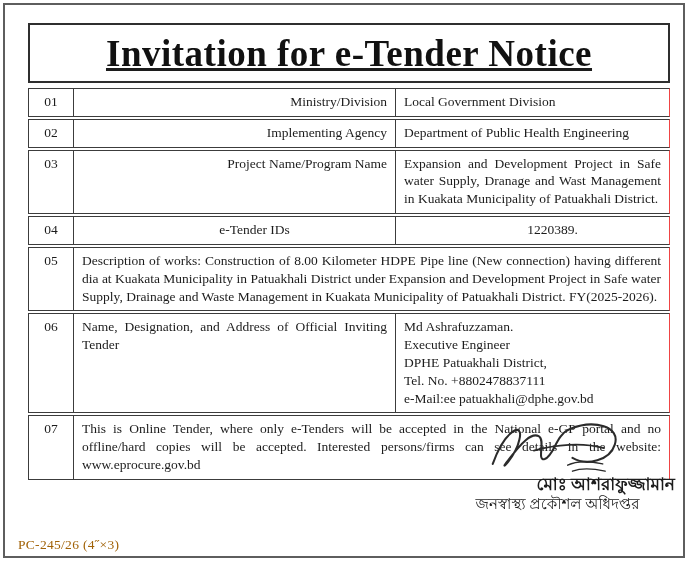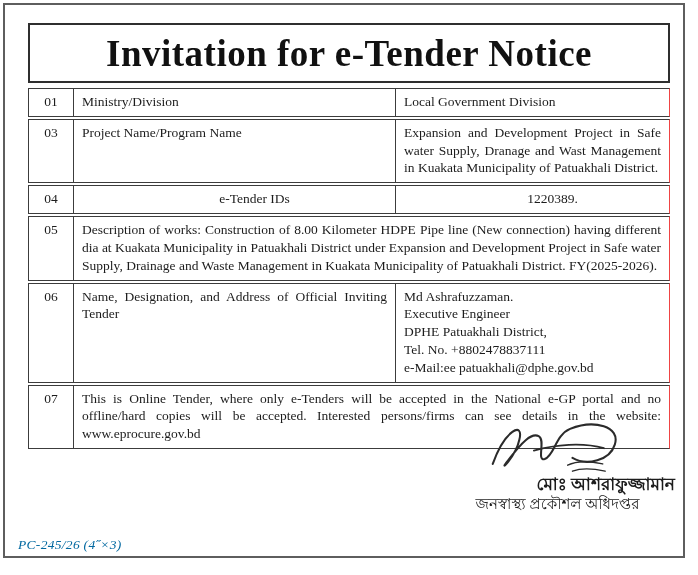--- a/index.html
+++ b/index.html
@@ -8,69 +8,73 @@
     font-family:"Liberation Serif", serif;color:#1c1c1c;
     -webkit-font-smoothing:antialiased;
   }
   .frame{
     position:absolute;left:3px;top:3px;width:678px;height:551px;
     border:2px solid #5e5e5e;background:#ffffff;
   }
   .title-box{
     position:absolute;left:28px;top:23px;width:642px;height:60px;
     border:2px solid #2f2f2f;box-sizing:border-box;
-    display:flex;align-items:center;justify-content:center;
+    display:flex;align-items:center;justify-content:center;text-decoration:underline;
   }
   .title-box h1{
     margin:0;font-size:37px;font-weight:bold;letter-spacing:.5px;
     font-family:"Liberation Serif", serif;color:#111;
   }
   .notice-table{
     position:absolute;left:28px;top:86px;width:642px;
     border-collapse:separate;border-spacing:0 2px;
     font-size:13.5px;line-height:1.32;color:#1c1c1c;
   }
   .notice-table td{
     border:1px solid #3c3c3c;border-right:none;
     padding:4px 8px 5px 8px;vertical-align:top;background:#fff;
   }
   .notice-table td.last{border-right:1px solid #ef4444;}
   .notice-table td.num{
     width:40px;text-align:center;vertical-align:top;padding-left:2px;padding-right:2px;
   }
-  .notice-table td.lbl{width:265px;}
+  .notice-table td.lbl{width:265px;text-align:right;}
   .notice-table td.just{text-align:justify;margin-left:42px;}
   .notice-table td.ctr{text-align:center;padding-left:48px;}
   .sig-block{
     position:absolute;left:440px;top:418px;width:235px;text-align:center;
   }
   .sig-scribble{display:block;margin:0 auto -2px auto;}
   .sig-name{font-size:17px;font-weight:bold;line-height:1.25;text-align:right;}
   .sig-line{font-size:15px;line-height:1.3;}
   .footer-code{
-    position:absolute;left:18px;top:537px;font-size:13.5px;color:#0369a1;
+    position:absolute;left:18px;top:537px;font-size:13.5px;color:#a16207;
     letter-spacing:.3px;
-    font-style:italic;
   }
 </style>
 </head>
 <body>
 
 <div class="frame"></div>
 
 <div class="title-box">
   <h1>Invitation for e-Tender Notice</h1>
 </div>
 
 <table class="notice-table">
   <tbody>
     <tr>
       <td class="num">01</td>
       <td class="lbl">Ministry/Division</td>
       <td class="last">Local Government Division</td>
+    </tr>
+    <tr>
+      <td class="num">02</td>
+      <td class="lbl">Implementing Agency</td>
+      <td class="last">Department of Public Health Engineering</td>
     </tr>
     <tr>
       <td class="num">03</td>
       <td class="lbl">Project Name/Program Name</td>
       <td class="last just">Expansion and Development Project in Safe water Supply, Dranage and Wast Management in Kuakata Municipality of Patuakhali District.</td>
     </tr>
     <tr>
       <td class="num">04</td>
       <td class="lbl ctr">e-Tender IDs</td>
       <td class="last ctr">1220389.</td>

